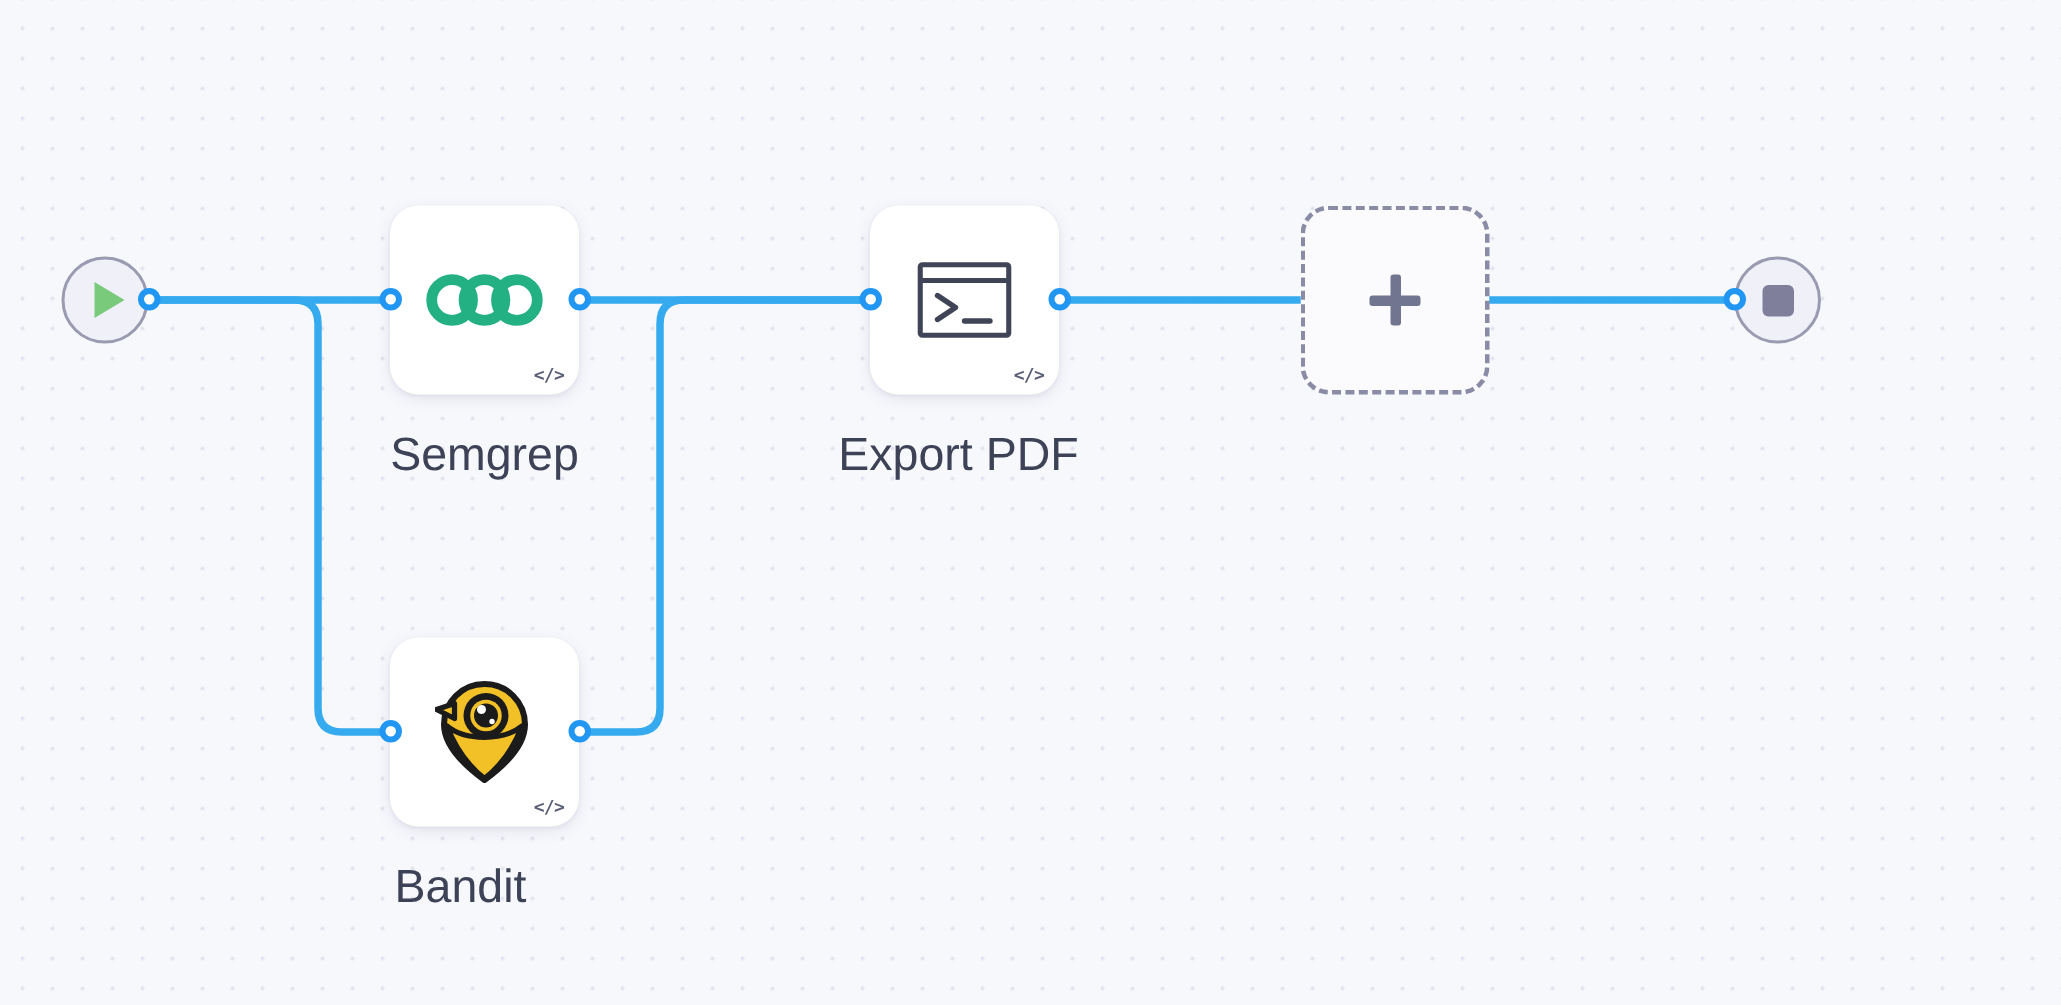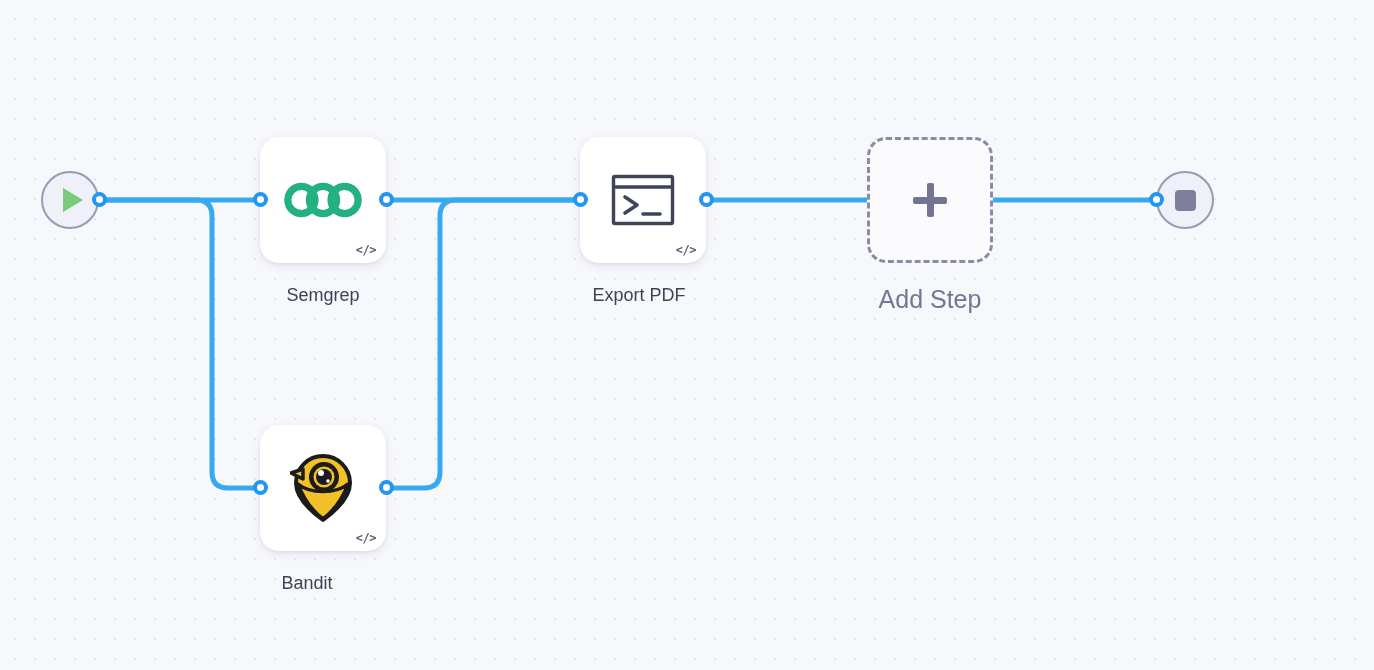--- a/index.html
+++ b/index.html
@@ -120,21 +120,21 @@
     background: #ffffff;
     border: 4px solid #2196f3;
     box-sizing: border-box;
     z-index: 6;
   }
 
   
   .node-label {
     position: absolute;
     text-align: center;
-    font-size: 18px;
+    font-size: 31px;
     color: #3e4257;
     white-space: nowrap;
     font-weight: 400;
   }
   .node-label.muted { color: #73768f; font-size: 25px; }
 
   
   .icon-wrap { width: 84px; height: 84px; display:flex; align-items:center; justify-content:center; }
 </style>
 </head>
@@ -220,20 +220,19 @@
     </div>
     <div class="code-badge">&lt;/&gt;</div>
   </div>
   <div class="port" style="left:573px; top:192px;"></div>
   <div class="port" style="left:699px; top:192px;"></div>
   <div class="node-label" style="left:549px; top:285px; width:180px;">Export PDF</div>
 
   <div class="node placeholder" style="left:867px; top:137px;">
     <div class="plus"></div>
   </div>
-  <div class="node-label muted" style="left:850px; top:285px; width:160px;">Add Step</div>
 
   <div class="terminal" style="left:1156px; top:171px;">
     <div class="stop-sq"></div>
   </div>
   <div class="port" style="left:1149px; top:192px;"></div>
 
 </div>
 
 </body></html>

